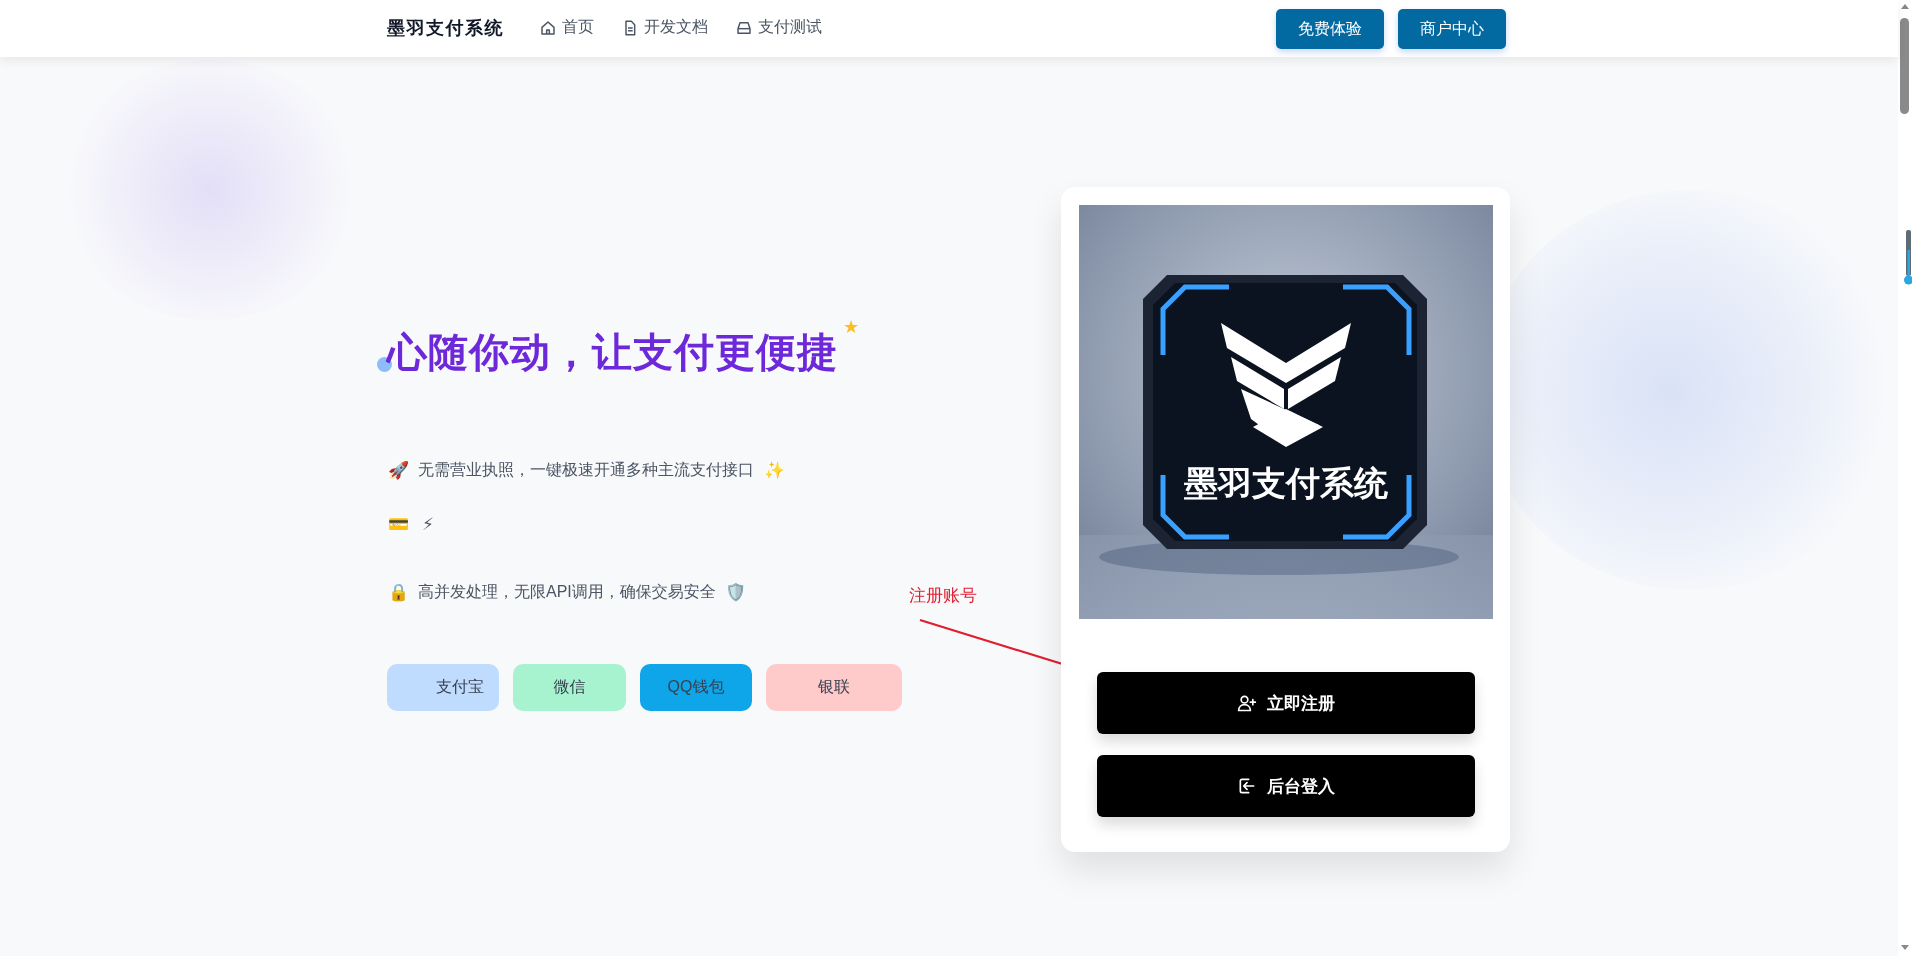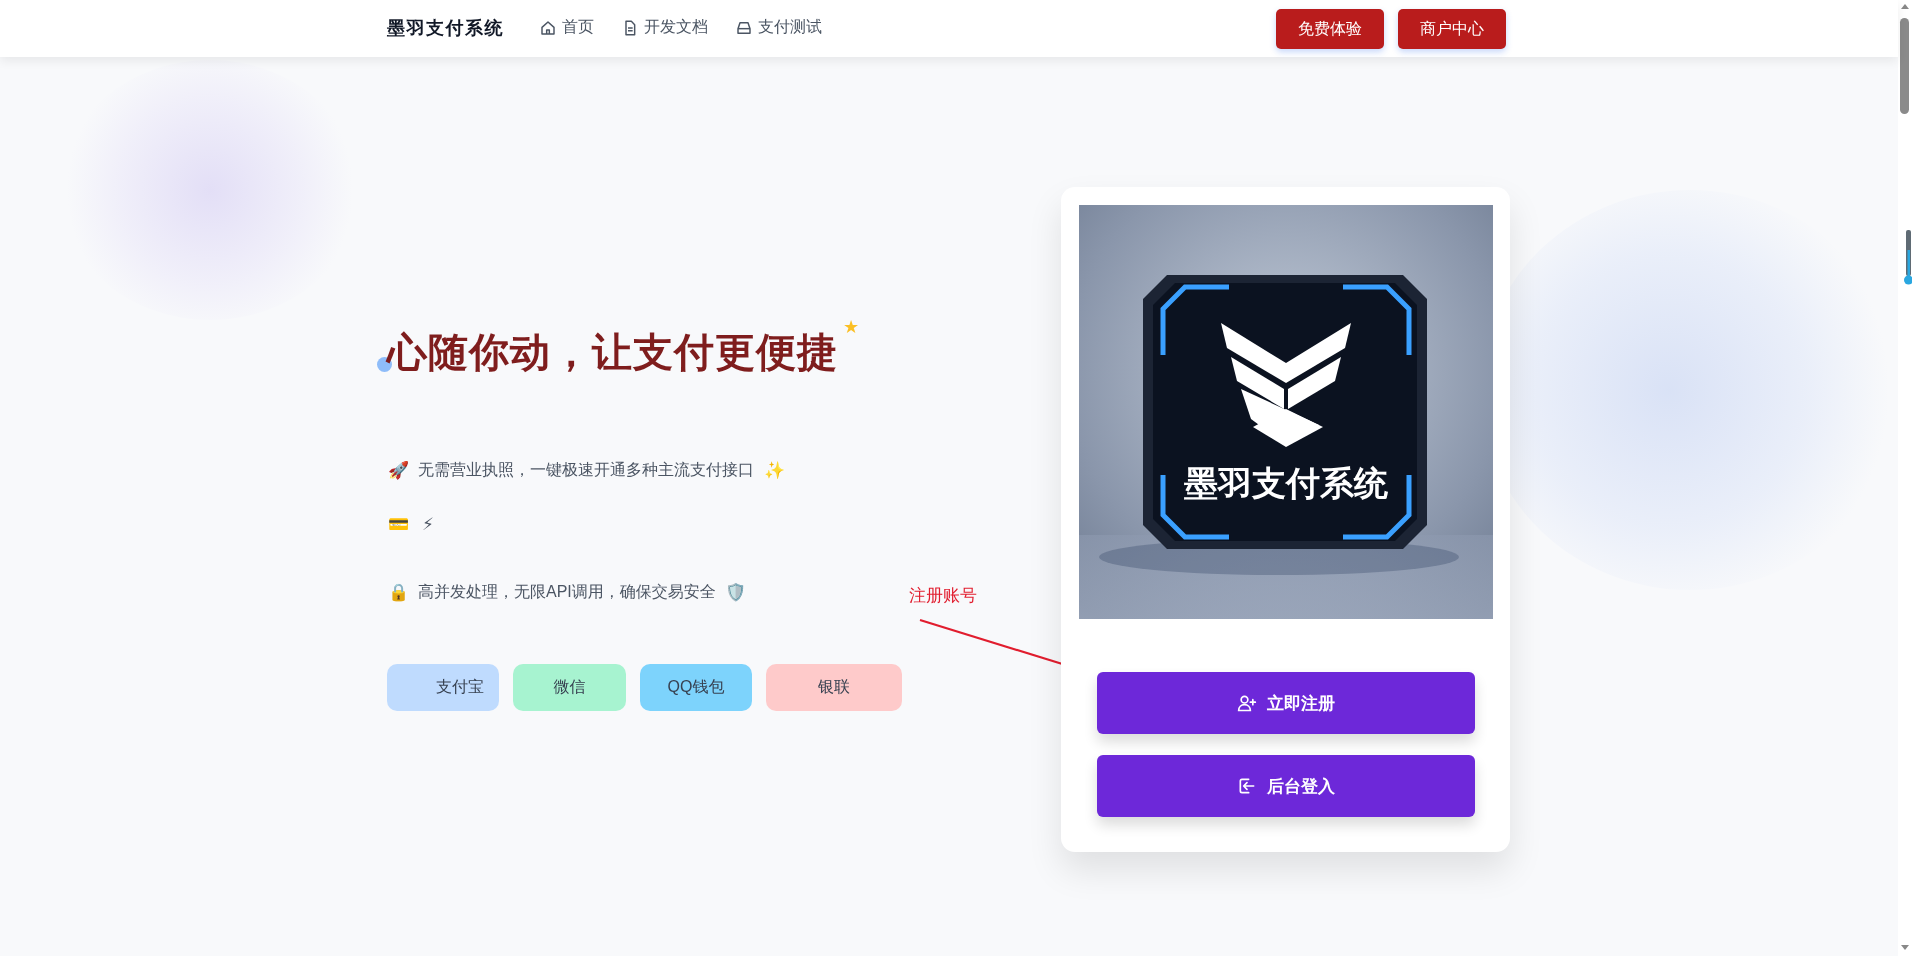--- a/index.html
+++ b/index.html
@@ -34,21 +34,21 @@
     font-size: 18px; font-weight: 700; letter-spacing: 1.5px; color: #111827;
   }
   .nav { position: absolute; left: 540px; top: 17px; display: flex; gap: 28px; }
   .nav-item {
     display: flex; align-items: center; gap: 6px;
     font-size: 16px; color: #4b5563; cursor: pointer;
   }
   .nav-item svg { width: 16px; height: 16px; }
   .hdr-btn {
     position: absolute; top: 9px; height: 40px;
-    background: #b91c1c; color: #fff; border: none; border-radius: 5px;
+    background: #0369a1; color: #fff; border: none; border-radius: 5px;
     font-size: 16px; font-family: inherit; cursor: pointer;
     box-shadow: 0 3px 6px rgba(37,99,235,0.25);
   }
   .btn-trial { left: 1276px; width: 108px; }
   .btn-merchant { left: 1398px; width: 108px; }
 
   
   .scrollbar {
     position: absolute; left: 1898px; top: 0; width: 14px; height: 956px;
     background: #ffffff;
@@ -56,21 +56,21 @@
   .scroll-up { position: absolute; top: 4px; left: 3px; width: 0; height: 0;
     border-left: 4px solid transparent; border-right: 4px solid transparent; border-bottom: 5px solid #888; }
   .scroll-thumb { position: absolute; top: 18px; left: 2px; width: 9px; height: 96px; border-radius: 5px; background: #8a8a8a; }
   .scroll-down { position: absolute; bottom: 6px; left: 3px; width: 0; height: 0;
     border-left: 4px solid transparent; border-right: 4px solid transparent; border-top: 5px solid #888; }
   .thermo { position: absolute; left: 1904px; top: 230px; width: 8px; height: 56px; }
 
   
   .hero-title {
     position: absolute; left: 387px; top: 325px;
-    font-size: 40px; font-weight: 700; color: #7f1d1d; letter-spacing: 1px;
+    font-size: 40px; font-weight: 700; color: #6d28d9; letter-spacing: 1px;
   }
   .dot {
     position: absolute; left: 377px; top: 357px; width: 15px; height: 15px; border-radius: 50%;
     background: #8ebcf9;
   }
   .star { position: absolute; left: 843px; top: 316px; font-size: 18px; color: #fbbf24; }
 
   .feature {
     position: absolute; left: 388px; display: flex; align-items: center; gap: 10px;
     font-size: 16px; color: #4b5563;
@@ -81,21 +81,21 @@
   .f3 { top: 582px; }
 
   .chips { position: absolute; left: 387px; top: 664px; display: flex; gap: 14px; }
   .chip {
     width: 115px; height: 47px; border-radius: 10px;
     display: flex; align-items: center; justify-content: center;
     font-size: 16px; color: #374151; cursor: pointer;
   }
   .chip.c1 { background: #bfdbfe; width: 112px; padding-left: 34px; }
   .chip.c2 { background: #a7f3d0; width: 113px; }
-  .chip.c3 { background: #7dd3fc; width: 112px; }
+  .chip.c3 { background: #0ea5e9; width: 112px; }
   .chip.c4 { background: #fecaca; width: 136px; }
 
   
   .annot-label {
     position: absolute; left: 909px; top: 584px; font-size: 17px; color: #e11d2e;
   }
   .annot-arrow { position: absolute; left: 915px; top: 615px; width: 180px; height: 62px; }
 
   
   .card {
@@ -104,21 +104,21 @@
     box-shadow: 0 18px 35px rgba(0,0,0,0.10);
   }
   .logo-img {
     position: absolute; left: 18px; top: 18px; width: 414px; height: 414px;
     background: radial-gradient(ellipse at 50% 40%, #b9c3d3 0%, #8f9bb0 60%, #7a879c 100%);
     overflow: hidden;
   }
   .logo-img svg { width: 100%; height: 100%; display: block; }
   .card-btn {
     position: absolute; left: 36px; width: 378px; height: 62px;
-    background: #6d28d9; border: none; border-radius: 6px;
+    background: #000000; border: none; border-radius: 6px;
     color: #fff; font-family: inherit; font-size: 17px; font-weight: 700;
     display: flex; align-items: center; justify-content: center; gap: 10px;
     cursor: pointer; box-shadow: 0 8px 14px rgba(0,0,0,0.14); text-align: center;
   }
   .card-btn svg { width: 20px; height: 20px; }
   .btn-register { top: 485px; }
   .btn-login { top: 568px; }
 </style>
 </head>
 <body>

